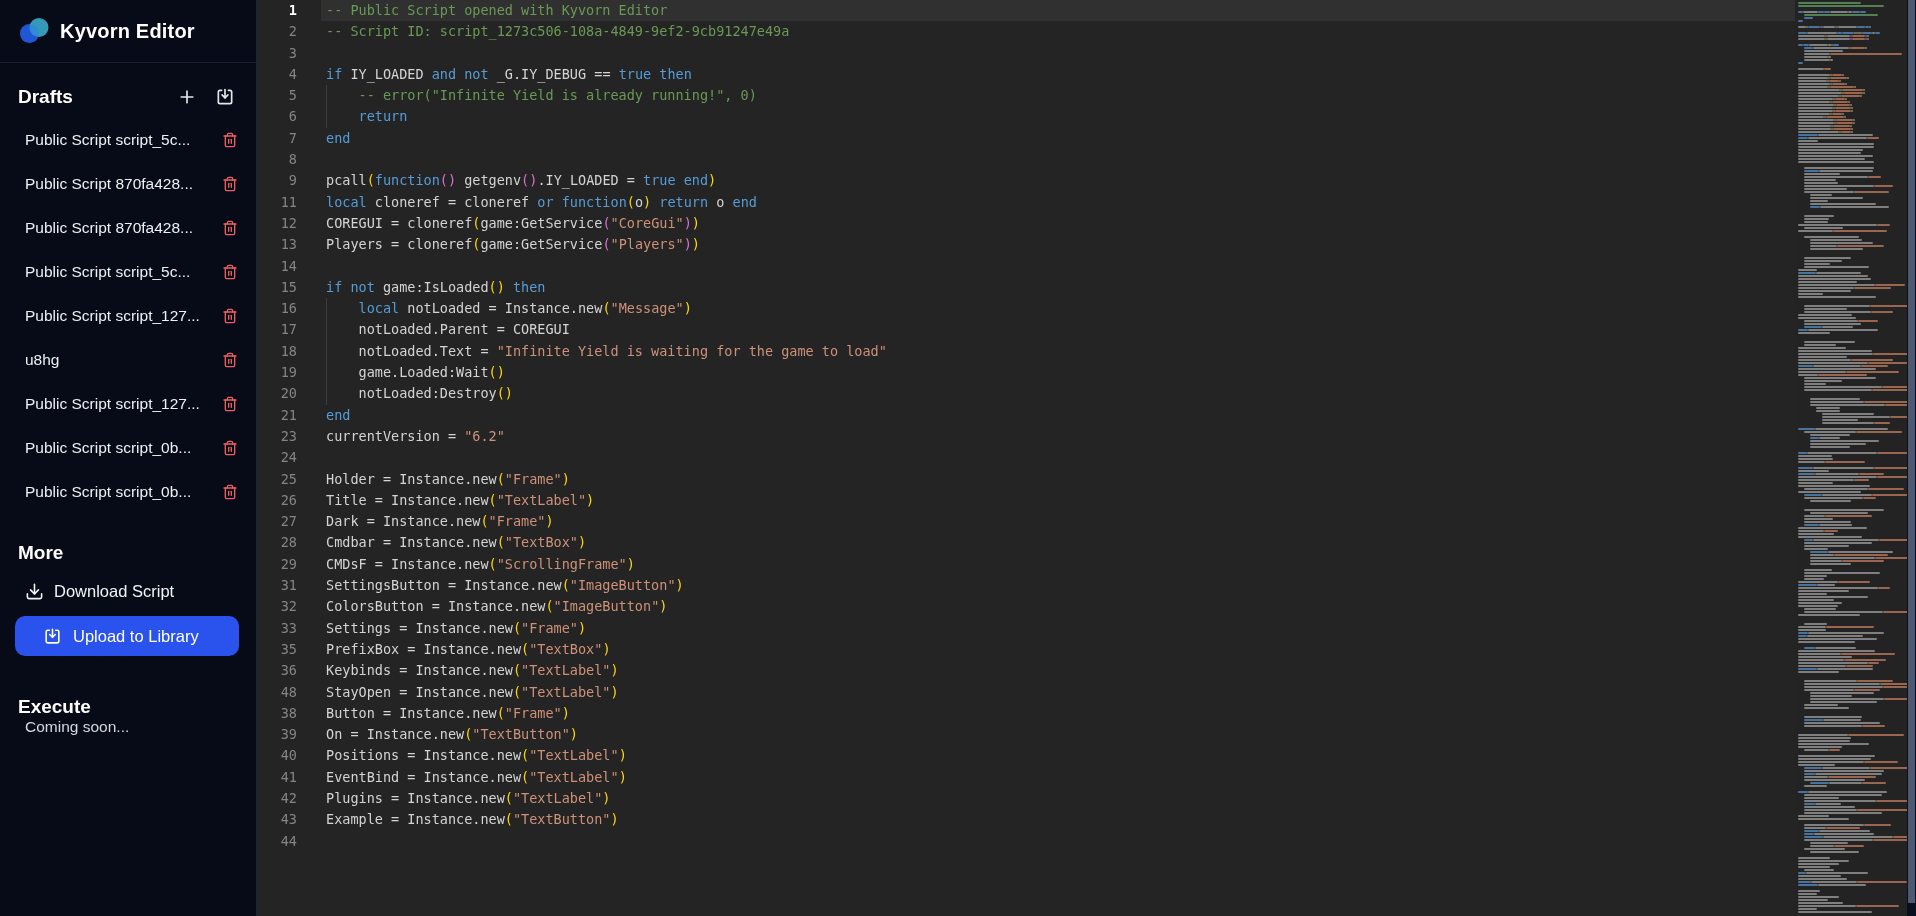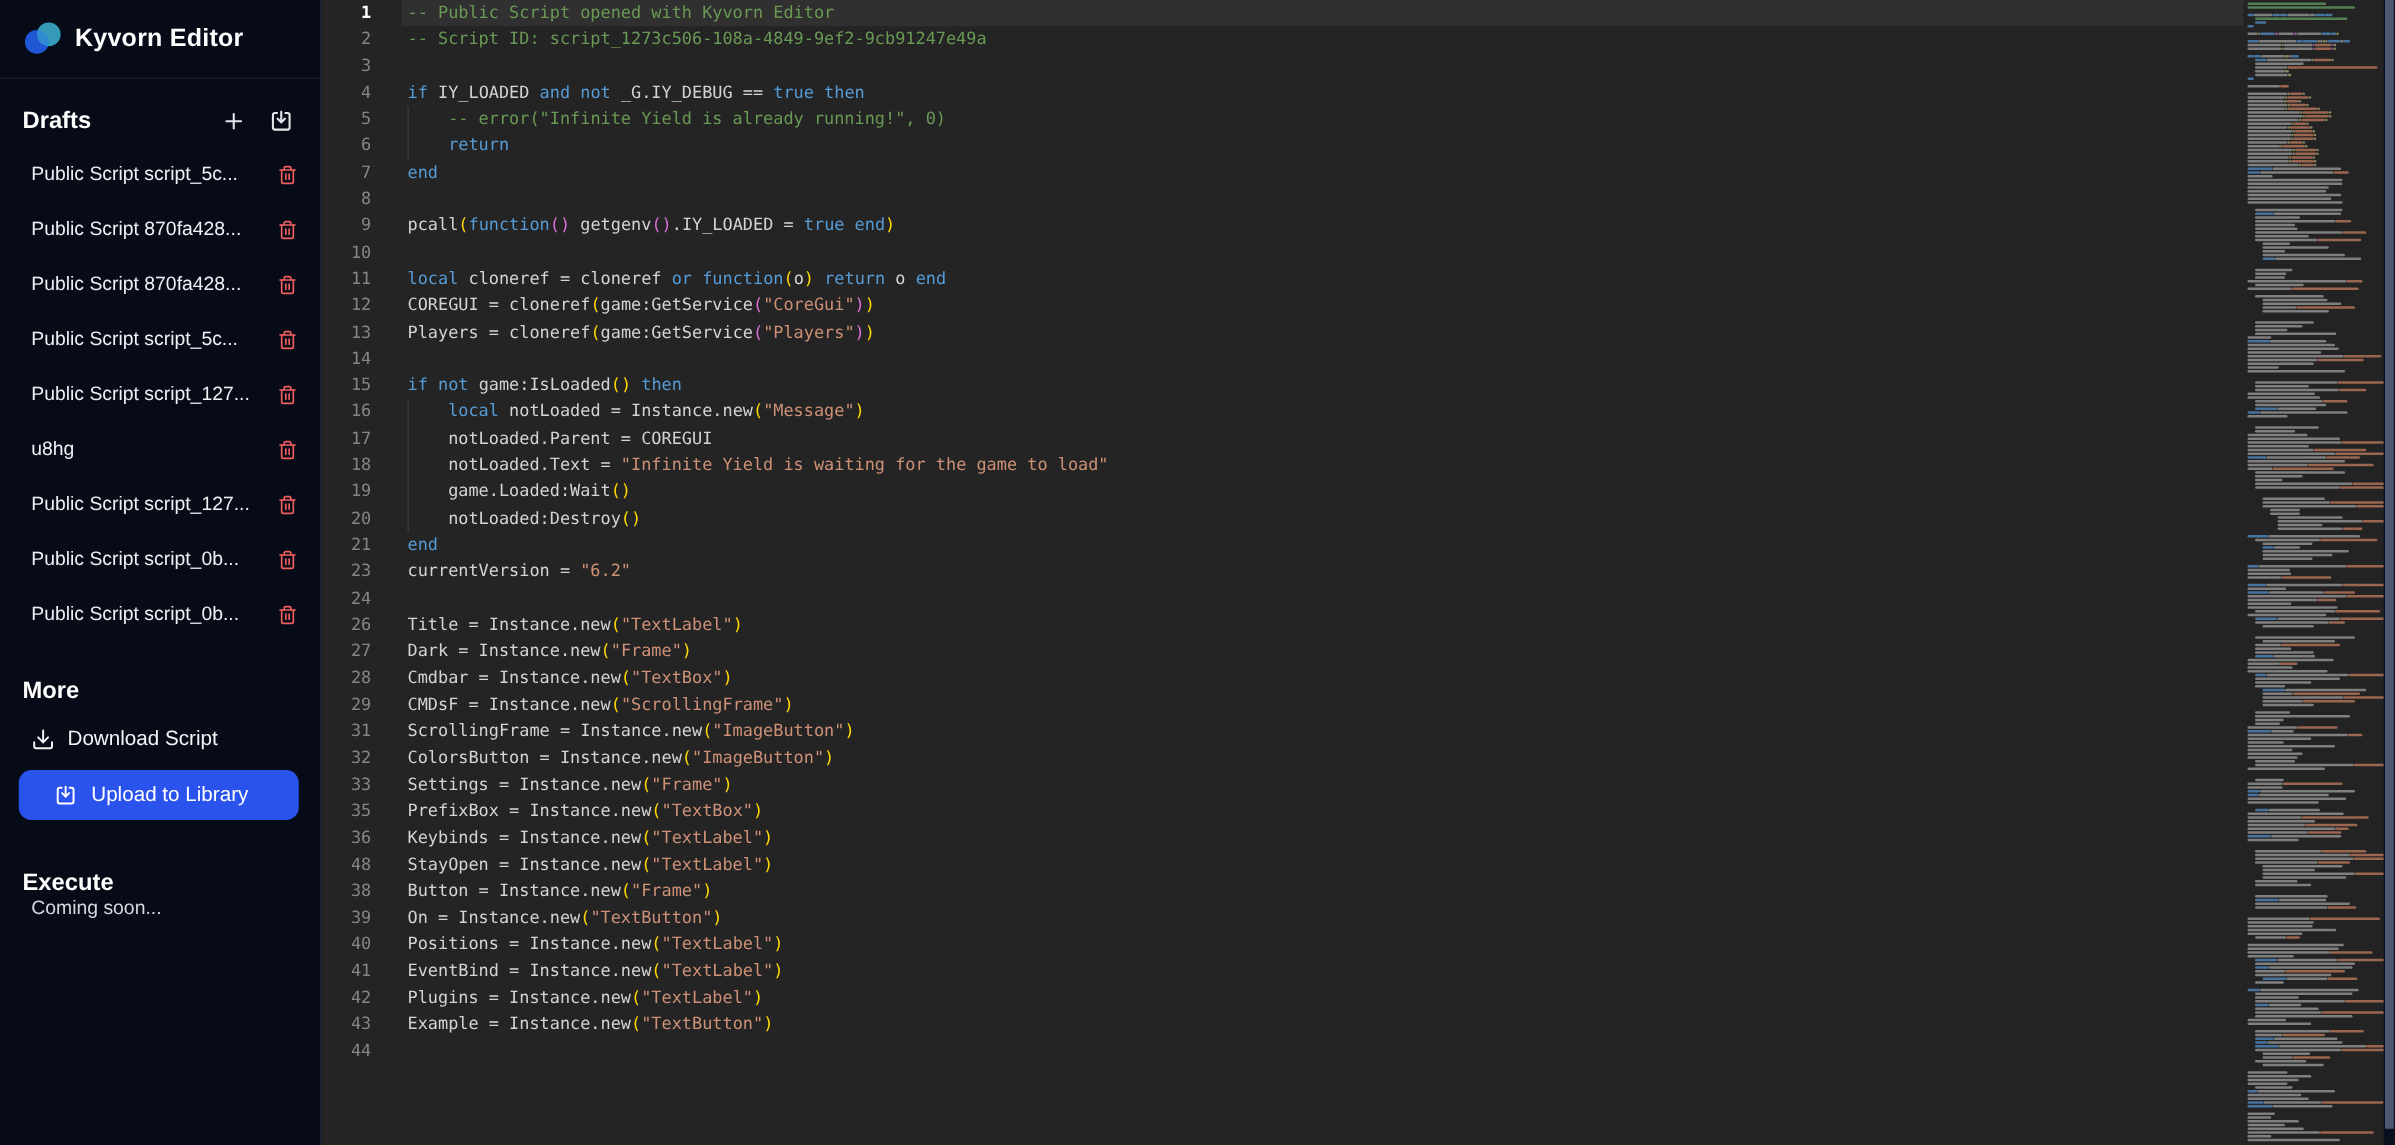--- a/index.html
+++ b/index.html
@@ -213,39 +213,39 @@
   <div class="code-area" id="code-area">
       <div class="line cur"><span class="ln">1</span><span class="lc"><span class="tk-c">-- Public Script opened with Kyvorn Editor</span></span></div>
       <div class="line"><span class="ln">2</span><span class="lc"><span class="tk-c">-- Script ID: script_1273c506-108a-4849-9ef2-9cb91247e49a</span></span></div>
       <div class="line"><span class="ln">3</span><span class="lc"></span></div>
       <div class="line"><span class="ln">4</span><span class="lc"><span class="tk-k">if </span><span class="tk-v">IY_LOADED </span><span class="tk-k">and </span><span class="tk-k">not </span><span class="tk-v">_G.IY_DEBUG </span><span class="tk-v">== </span><span class="tk-k">true </span><span class="tk-k">then</span></span></div>
       <div class="line g"><span class="ln">5</span><span class="lc"><span class="tk-v">    </span><span class="tk-c">-- error("Infinite Yield is already running!", 0)</span></span></div>
       <div class="line g"><span class="ln">6</span><span class="lc"><span class="tk-v">    </span><span class="tk-k">return</span></span></div>
       <div class="line"><span class="ln">7</span><span class="lc"><span class="tk-k">end</span></span></div>
       <div class="line"><span class="ln">8</span><span class="lc"></span></div>
       <div class="line"><span class="ln">9</span><span class="lc"><span class="tk-v">pcall</span><span class="tk-b1">(</span><span class="tk-k">function</span><span class="tk-b2">()</span><span class="tk-v"> getgenv</span><span class="tk-b2">()</span><span class="tk-v">.IY_LOADED = </span><span class="tk-k">true </span><span class="tk-k">end</span><span class="tk-b1">)</span></span></div>
-      <div class="line"><span class="ln">10</span><span class="lc"></span></div>
       <div class="line"><span class="ln">11</span><span class="lc"><span class="tk-k">local </span><span class="tk-v">cloneref = cloneref </span><span class="tk-k">or </span><span class="tk-k">function</span><span class="tk-b1">(</span><span class="tk-v">o</span><span class="tk-b1">)</span><span class="tk-v"> </span><span class="tk-k">return </span><span class="tk-v">o </span><span class="tk-k">end</span></span></div>
       <div class="line"><span class="ln">12</span><span class="lc"><span class="tk-v">COREGUI = cloneref</span><span class="tk-b1">(</span><span class="tk-v">game:GetService</span><span class="tk-b2">(</span><span class="tk-s">"CoreGui"</span><span class="tk-b2">)</span><span class="tk-b1">)</span></span></div>
       <div class="line"><span class="ln">13</span><span class="lc"><span class="tk-v">Players = cloneref</span><span class="tk-b1">(</span><span class="tk-v">game:GetService</span><span class="tk-b2">(</span><span class="tk-s">"Players"</span><span class="tk-b2">)</span><span class="tk-b1">)</span></span></div>
       <div class="line"><span class="ln">14</span><span class="lc"></span></div>
       <div class="line"><span class="ln">15</span><span class="lc"><span class="tk-k">if </span><span class="tk-k">not </span><span class="tk-v">game:IsLoaded</span><span class="tk-b1">()</span><span class="tk-v"> </span><span class="tk-k">then</span></span></div>
       <div class="line g"><span class="ln">16</span><span class="lc"><span class="tk-v">    </span><span class="tk-k">local </span><span class="tk-v">notLoaded = Instance.new</span><span class="tk-b1">(</span><span class="tk-s">"Message"</span><span class="tk-b1">)</span></span></div>
       <div class="line g"><span class="ln">17</span><span class="lc"><span class="tk-v">    notLoaded.Parent = COREGUI</span></span></div>
       <div class="line g"><span class="ln">18</span><span class="lc"><span class="tk-v">    notLoaded.Text = </span><span class="tk-s">"Infinite Yield is waiting for the game to load"</span></span></div>
       <div class="line g"><span class="ln">19</span><span class="lc"><span class="tk-v">    game.Loaded:Wait</span><span class="tk-b1">()</span></span></div>
       <div class="line g"><span class="ln">20</span><span class="lc"><span class="tk-v">    notLoaded:Destroy</span><span class="tk-b1">()</span></span></div>
       <div class="line"><span class="ln">21</span><span class="lc"><span class="tk-k">end</span></span></div>
       <div class="line"><span class="ln">23</span><span class="lc"><span class="tk-v">currentVersion = </span><span class="tk-s">"6.2"</span></span></div>
       <div class="line"><span class="ln">24</span><span class="lc"></span></div>
+      <div class="line"><span class="ln">25</span><span class="lc"><span class="tk-v">Holder = Instance.new</span><span class="tk-b1">(</span><span class="tk-s">"Frame"</span><span class="tk-b1">)</span></span></div>
       <div class="line"><span class="ln">26</span><span class="lc"><span class="tk-v">Title = Instance.new</span><span class="tk-b1">(</span><span class="tk-s">"TextLabel"</span><span class="tk-b1">)</span></span></div>
       <div class="line"><span class="ln">27</span><span class="lc"><span class="tk-v">Dark = Instance.new</span><span class="tk-b1">(</span><span class="tk-s">"Frame"</span><span class="tk-b1">)</span></span></div>
       <div class="line"><span class="ln">28</span><span class="lc"><span class="tk-v">Cmdbar = Instance.new</span><span class="tk-b1">(</span><span class="tk-s">"TextBox"</span><span class="tk-b1">)</span></span></div>
       <div class="line"><span class="ln">29</span><span class="lc"><span class="tk-v">CMDsF = Instance.new</span><span class="tk-b1">(</span><span class="tk-s">"ScrollingFrame"</span><span class="tk-b1">)</span></span></div>
-      <div class="line"><span class="ln">31</span><span class="lc"><span class="tk-v">ScrollingFrame = Instance.new</span><span class="tk-b1">(</span><span class="tk-s">"ImageButton"</span><span class="tk-b1">)</span></span></div>
+      <div class="line"><span class="ln">31</span><span class="lc"><span class="tk-v">SettingsButton = Instance.new</span><span class="tk-b1">(</span><span class="tk-s">"ImageButton"</span><span class="tk-b1">)</span></span></div>
       <div class="line"><span class="ln">32</span><span class="lc"><span class="tk-v">ColorsButton = Instance.new</span><span class="tk-b1">(</span><span class="tk-s">"ImageButton"</span><span class="tk-b1">)</span></span></div>
       <div class="line"><span class="ln">33</span><span class="lc"><span class="tk-v">Settings = Instance.new</span><span class="tk-b1">(</span><span class="tk-s">"Frame"</span><span class="tk-b1">)</span></span></div>
       <div class="line"><span class="ln">35</span><span class="lc"><span class="tk-v">PrefixBox = Instance.new</span><span class="tk-b1">(</span><span class="tk-s">"TextBox"</span><span class="tk-b1">)</span></span></div>
       <div class="line"><span class="ln">36</span><span class="lc"><span class="tk-v">Keybinds = Instance.new</span><span class="tk-b1">(</span><span class="tk-s">"TextLabel"</span><span class="tk-b1">)</span></span></div>
       <div class="line"><span class="ln">48</span><span class="lc"><span class="tk-v">StayOpen = Instance.new</span><span class="tk-b1">(</span><span class="tk-s">"TextLabel"</span><span class="tk-b1">)</span></span></div>
       <div class="line"><span class="ln">38</span><span class="lc"><span class="tk-v">Button = Instance.new</span><span class="tk-b1">(</span><span class="tk-s">"Frame"</span><span class="tk-b1">)</span></span></div>
       <div class="line"><span class="ln">39</span><span class="lc"><span class="tk-v">On = Instance.new</span><span class="tk-b1">(</span><span class="tk-s">"TextButton"</span><span class="tk-b1">)</span></span></div>
       <div class="line"><span class="ln">40</span><span class="lc"><span class="tk-v">Positions = Instance.new</span><span class="tk-b1">(</span><span class="tk-s">"TextLabel"</span><span class="tk-b1">)</span></span></div>
       <div class="line"><span class="ln">41</span><span class="lc"><span class="tk-v">EventBind = Instance.new</span><span class="tk-b1">(</span><span class="tk-s">"TextLabel"</span><span class="tk-b1">)</span></span></div>
       <div class="line"><span class="ln">42</span><span class="lc"><span class="tk-v">Plugins = Instance.new</span><span class="tk-b1">(</span><span class="tk-s">"TextLabel"</span><span class="tk-b1">)</span></span></div>

